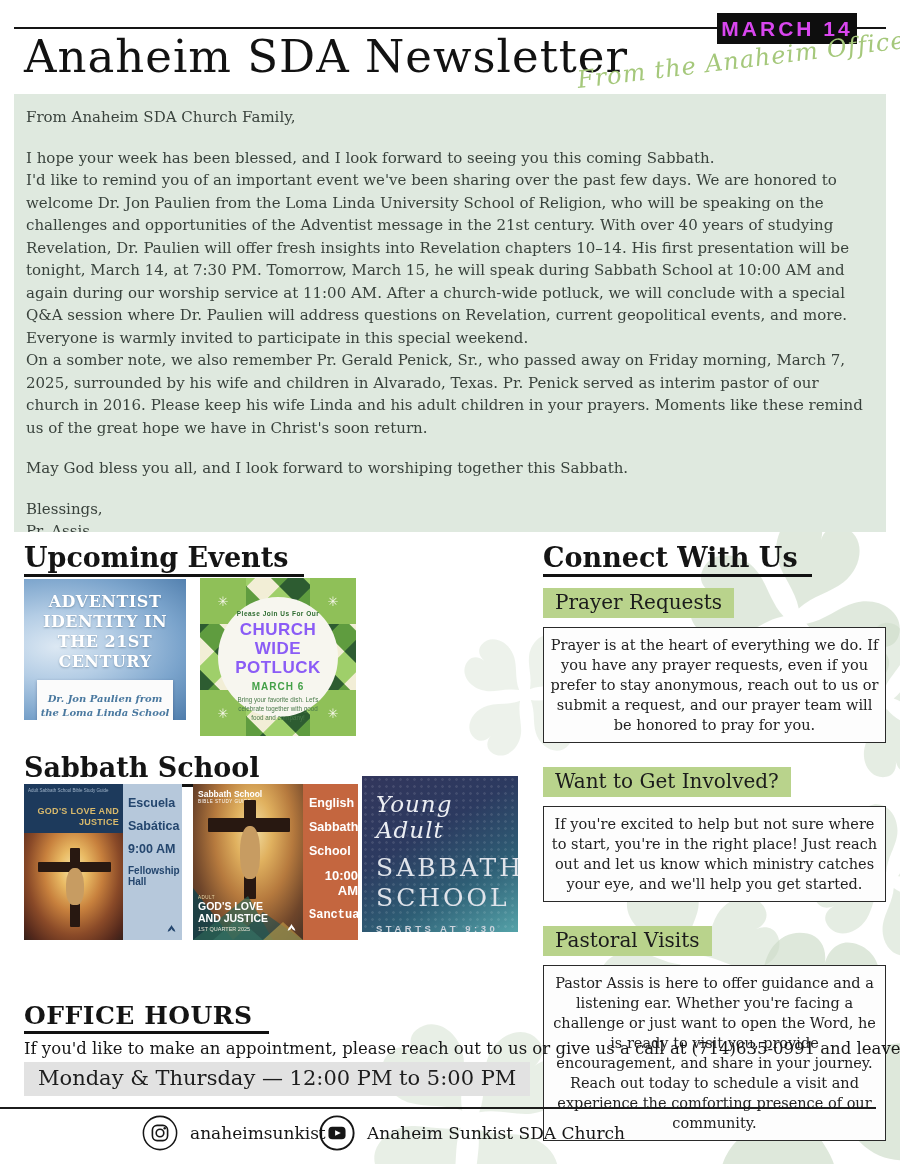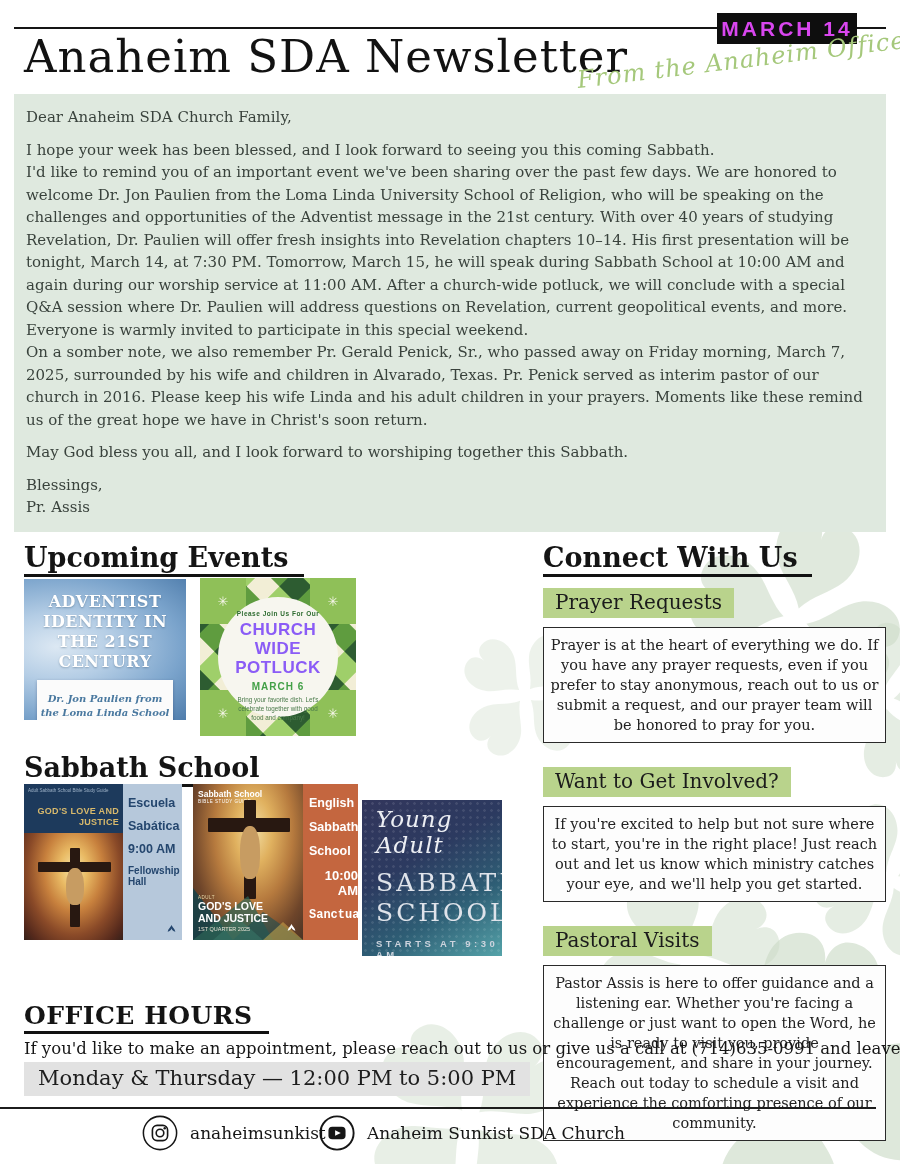--- a/index.html
+++ b/index.html
@@ -26,21 +26,21 @@
     position:absolute; left:576px; top:46px; font-style:italic; font-size:24px;
     color:#a5c87b; transform:rotate(-7deg); white-space:nowrap; letter-spacing:1px;
   }
   
   .letter {
     position:absolute; left:14px; top:94px; width:872px; height:438px;
     background:#dfe9df; padding:12px 12px; color:#39423c;
     font-size:15px; line-height:1.5; overflow:hidden;
   }
   .letter p { margin:0; }
-  .letter .gap { margin-top:10px; }
+  .letter .gap { margin-top:18px; }
   
   .sec-h {
     position:absolute; font-size:27px; font-weight:600; color:#141414;
     border-bottom:3px solid #111; padding:0 16px 1px 0; white-space:nowrap;
   }
   
   .poster { position:absolute; overflow:hidden; }
   .poster-identity {
     left:24px; top:579px; width:162px; height:141px; text-align:center;
     background:radial-gradient(ellipse at 20% 48%, #dce8f3 0%, #b4cde5 32%, #7ba4cc 68%, #4e7cab 100%);
@@ -93,21 +93,21 @@
   .geo { position:absolute; left:0; bottom:0; }
   .ss2-bottom { position:absolute; left:5px; bottom:8px; color:#ffffff; font-family:"Liberation Sans", sans-serif; z-index:2; }
   .ss2-bottom .b0 { font-size:4.5px; letter-spacing:.5px; color:#e8d9a8; }
   .ss2-bottom .b1 { font-size:10.5px; font-weight:bold; line-height:1.15; }
   .ss2-bottom .b2 { font-size:5.5px; margin-top:2px; color:#e8e3d5; }
   .ss2-logo { position:absolute; right:6px; bottom:6px; z-index:2; }
   .ss2-panel { width:55px; background:#c4663f; color:#ffffff; font-family:"Liberation Sans", sans-serif; font-weight:bold; padding:12px 0 0 6px; }
   .ss2-panel div { margin-bottom:10px; }
   .q-l { font-size:12.5px; } .q-time { font-size:13px;text-align:right; } .q-loc { font-size:12px;font-family:Liberation Mono, monospace; }
   .ss3 {
-    left:362px; top:800px; width:140px; height:156px; display:block; padding:6px 0 0 14px; color:#e7e9ef;
+    left:362px; top:776px; width:156px; height:156px; display:block; padding:15px 0 0 14px; color:#e7e9ef;
     background:
       radial-gradient(rgba(255,255,255,.10) 1px, transparent 1.6px),
       linear-gradient(150deg, #32365c 0%, #2c3a60 38%, #2e5e75 68%, #55a3a9 100%);
     background-size:7px 7px, 100% 100%;
   }
   .ss3-script { font-style:italic; font-size:23px; letter-spacing:1px; color:#eceef3; }
   .ss3-t { font-size:25px; letter-spacing:3px; line-height:1.2; color:#dfe3ea; margin-top:10px; }
   .ss3-d { font-family:"Liberation Sans", sans-serif; font-weight:bold; font-size:9.5px; letter-spacing:3.5px; color:#ccd3dd; margin-top:10px; }
   
   .connect { position:absolute; left:543px; top:542px; width:343px; }
@@ -176,21 +176,21 @@
   <svg class="clover" style="left:320px;top:970px;width:300px;height:300px;opacity:.45" viewBox="-100 -100 200 200">
       <use href="#clover-sym" fill="#cddcc8" transform="rotate(-40)"></use>
     </svg>
 
   <div class="top-rule"></div>
   <div class="date-badge">MARCH 14</div>
   <div class="page-title">Anaheim SDA Newsletter</div>
   <div class="tagline">From the Anaheim Office</div>
 
   <div class="letter">
-    <p>Dear Anaheim SDA Church Family,</p>
+    <p>From Anaheim SDA Church Family,</p>
     <p class="gap">I hope your week has been blessed, and I look forward to seeing you this coming Sabbath.</p>
     <p>I'd like to remind you of an important event we've been sharing over the past few days. We are honored to welcome Dr. Jon Paulien from the Loma Linda University School of Religion, who will be speaking on the challenges and opportunities of the Adventist message in the 21st century. With over 40 years of studying Revelation, Dr. Paulien will offer fresh insights into Revelation chapters 10–14. His first presentation will be tonight, March 14, at 7:30 PM. Tomorrow, March 15, he will speak during Sabbath School at 10:00 AM and again during our worship service at 11:00 AM. After a church-wide potluck, we will conclude with a special Q&amp;A session where Dr. Paulien will address questions on Revelation, current geopolitical events, and more. Everyone is warmly invited to participate in this special weekend.</p>
     <p>On a somber note, we also remember Pr. Gerald Penick, Sr., who passed away on Friday morning, March 7, 2025, surrounded by his wife and children in Alvarado, Texas. Pr. Penick served as interim pastor of our church in 2016. Please keep his wife Linda and his adult children in your prayers. Moments like these remind us of the great hope we have in Christ's soon return.</p>
     <p class="gap">May God bless you all, and I look forward to worshiping together this Sabbath.</p>
     <p class="gap">Blessings,</p>
     <p>Pr. Assis</p>
   </div>
 
   <div class="sec-h" style="left:24px;top:542px;">Upcoming Events</div>
 

